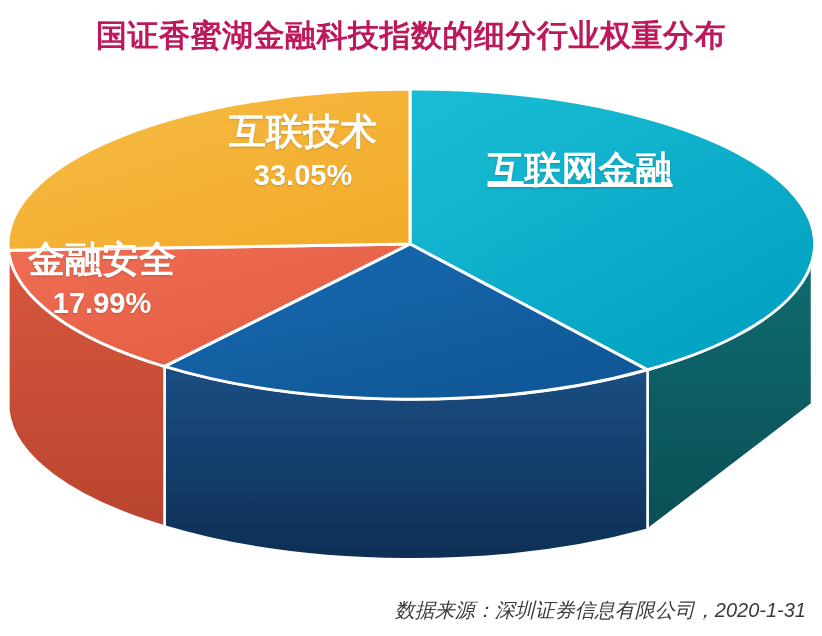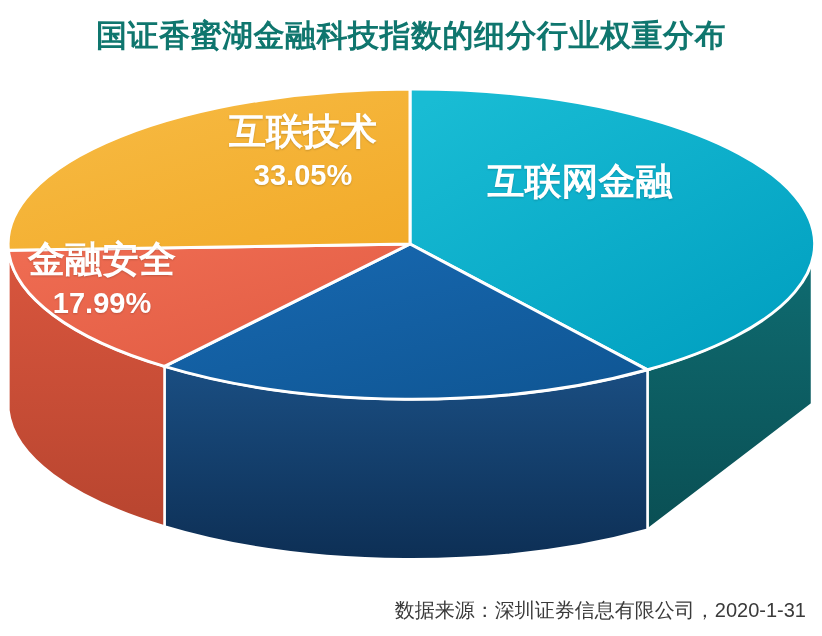--- a/index.html
+++ b/index.html
@@ -24,21 +24,21 @@
 
   
   .chart-title {
     position: absolute;
     left: 0;
     top: 18px;
     width: 822px;
     text-align: center;
     font-size: 31px;
     font-weight: bold;
-    color: #0f766e;
+    color: #be185d;
     letter-spacing: 0.5px;
     line-height: 1.15;
     white-space: nowrap;
   }
 
   
   .pie-svg {
     position: absolute;
     left: 0;
     top: 0;
@@ -63,36 +63,37 @@
     text-shadow: 0 1px 2px rgba(0,0,0,0.18);
   }
   .slice-label .pct {
     display: block;
     font-size: 29px;
     font-weight: bold;
     line-height: 1.5;
     text-shadow: 0 1px 2px rgba(0,0,0,0.18);
   }
 
-  #label-internet-finance { left: 430px; top: 160px; width: 300px; }
+  #label-internet-finance { left: 430px; top: 148px; width: 300px; text-decoration: underline; }
   #label-distributed-tech { left: 270px; top: 315px; width: 300px; }
   #label-financial-security { left: -8px; top: 238px; width: 220px; }
   #label-internet-tech     { left: 188px; top: 110px; width: 230px; }
 
   
   .source-note {
     position: absolute;
     left: 0;
     bottom: 12px;
     width: 806px;
     text-align: right;
     padding-right: 16px;
     font-size: 20px;
     color: #3a3a3a;
     white-space: nowrap;
+    font-style: italic;
   }
 </style>
 </head>
 <body>
 
 <div id="chart-root">
 
   <div class="chart-title">国证香蜜湖金融科技指数的细分行业权重分布</div>
 
   <svg class="pie-svg" viewBox="0 0 822 636">

